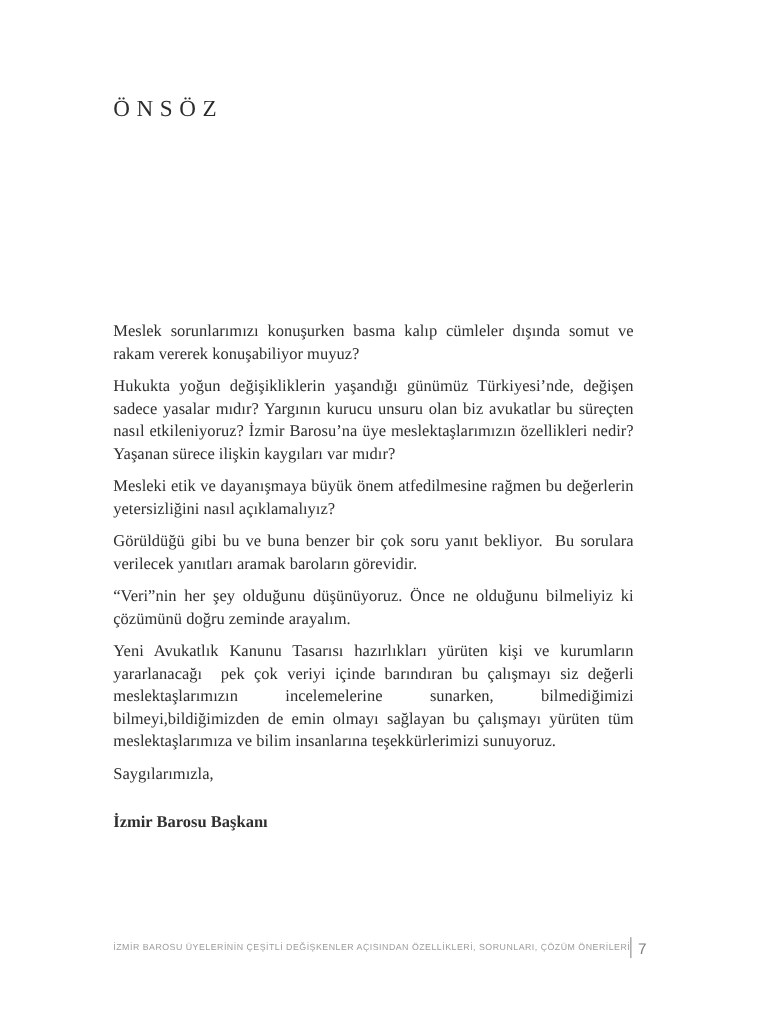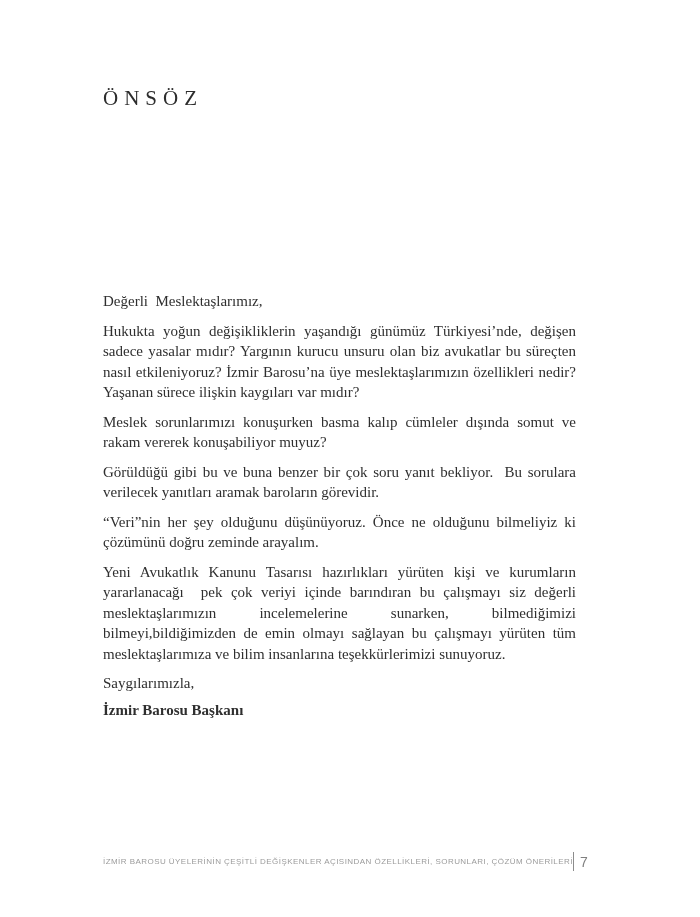--- a/index.html
+++ b/index.html
@@ -31,21 +31,21 @@
   }
   .body-col p {
     margin: 0 0 9px 0;
     font-size: 15px;
     line-height: 20.5px;
     text-align: justify;
     white-space: pre-wrap;
   }
   .body-col p.left { text-align: left; }
   .body-col p.tight { margin-bottom: 0; }
-  .signature { margin-top: 6px; }
+  .signature { margin-top: 24px; }
   .signature p {
     margin: 0;
     font-weight: 700;
     text-align: left;
     font-size: 15px;
     line-height: 20.5px;
   }
   .footer {
     position: absolute;
     left: 103px;
@@ -79,23 +79,23 @@
   }
 </style>
 </head>
 <body>
 
 <div class="page">
 
   <h1 class="title">ÖNSÖZ</h1>
 
   <div class="body-col">
-    <p>Değerli  Meslektaşlarımız,</p>
+    <p>Meslek sorunlarımızı konuşurken basma kalıp cümleler dışında somut ve rakam vererek konuşabiliyor muyuz?</p>
     <p>Hukukta yoğun değişikliklerin yaşandığı günümüz Türkiyesi’nde, değişen sadece yasalar mıdır? Yargının kurucu unsuru olan biz avukatlar bu süreçten nasıl etkileniyoruz? İzmir Barosu’na üye meslektaşlarımızın özellikleri nedir? Yaşanan sürece ilişkin kaygıları var mıdır?</p>
-    <p>Meslek sorunlarımızı konuşurken basma kalıp cümleler dışında somut ve rakam vererek konuşabiliyor muyuz?</p>
+    <p>Mesleki etik ve dayanışmaya büyük önem atfedilmesine rağmen bu değerlerin yetersizliğini nasıl açıklamalıyız?</p>
     <p>Görüldüğü gibi bu ve buna benzer bir çok soru yanıt bekliyor.  Bu sorulara  verilecek yanıtları aramak baroların görevidir.</p>
     <p>“Veri”nin her şey olduğunu düşünüyoruz. Önce ne olduğunu bilmeliyiz ki çözümünü doğru zeminde arayalım.</p>
     <p>Yeni Avukatlık Kanunu Tasarısı hazırlıkları yürüten kişi ve kurumların yararlanacağı  pek çok veriyi içinde barındıran bu çalışmayı siz değerli meslektaşlarımızın incelemelerine sunarken, bilmediğimizi bilmeyi,bildiğimizden de emin olmayı sağlayan bu çalışmayı yürüten tüm meslektaşlarımıza ve bilim insanlarına teşekkürlerimizi sunuyoruz.</p>
     <p class="left tight">Saygılarımızla,</p>
 
     <div class="signature">
       <p>İzmir Barosu Başkanı</p>
     </div>
   </div>
 

